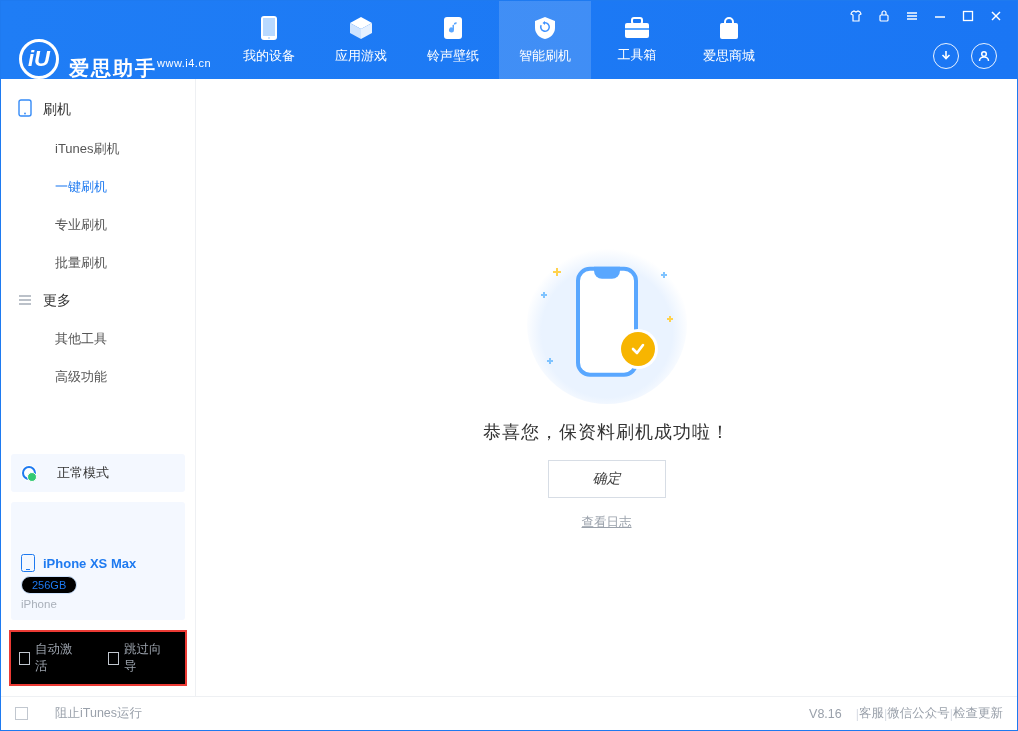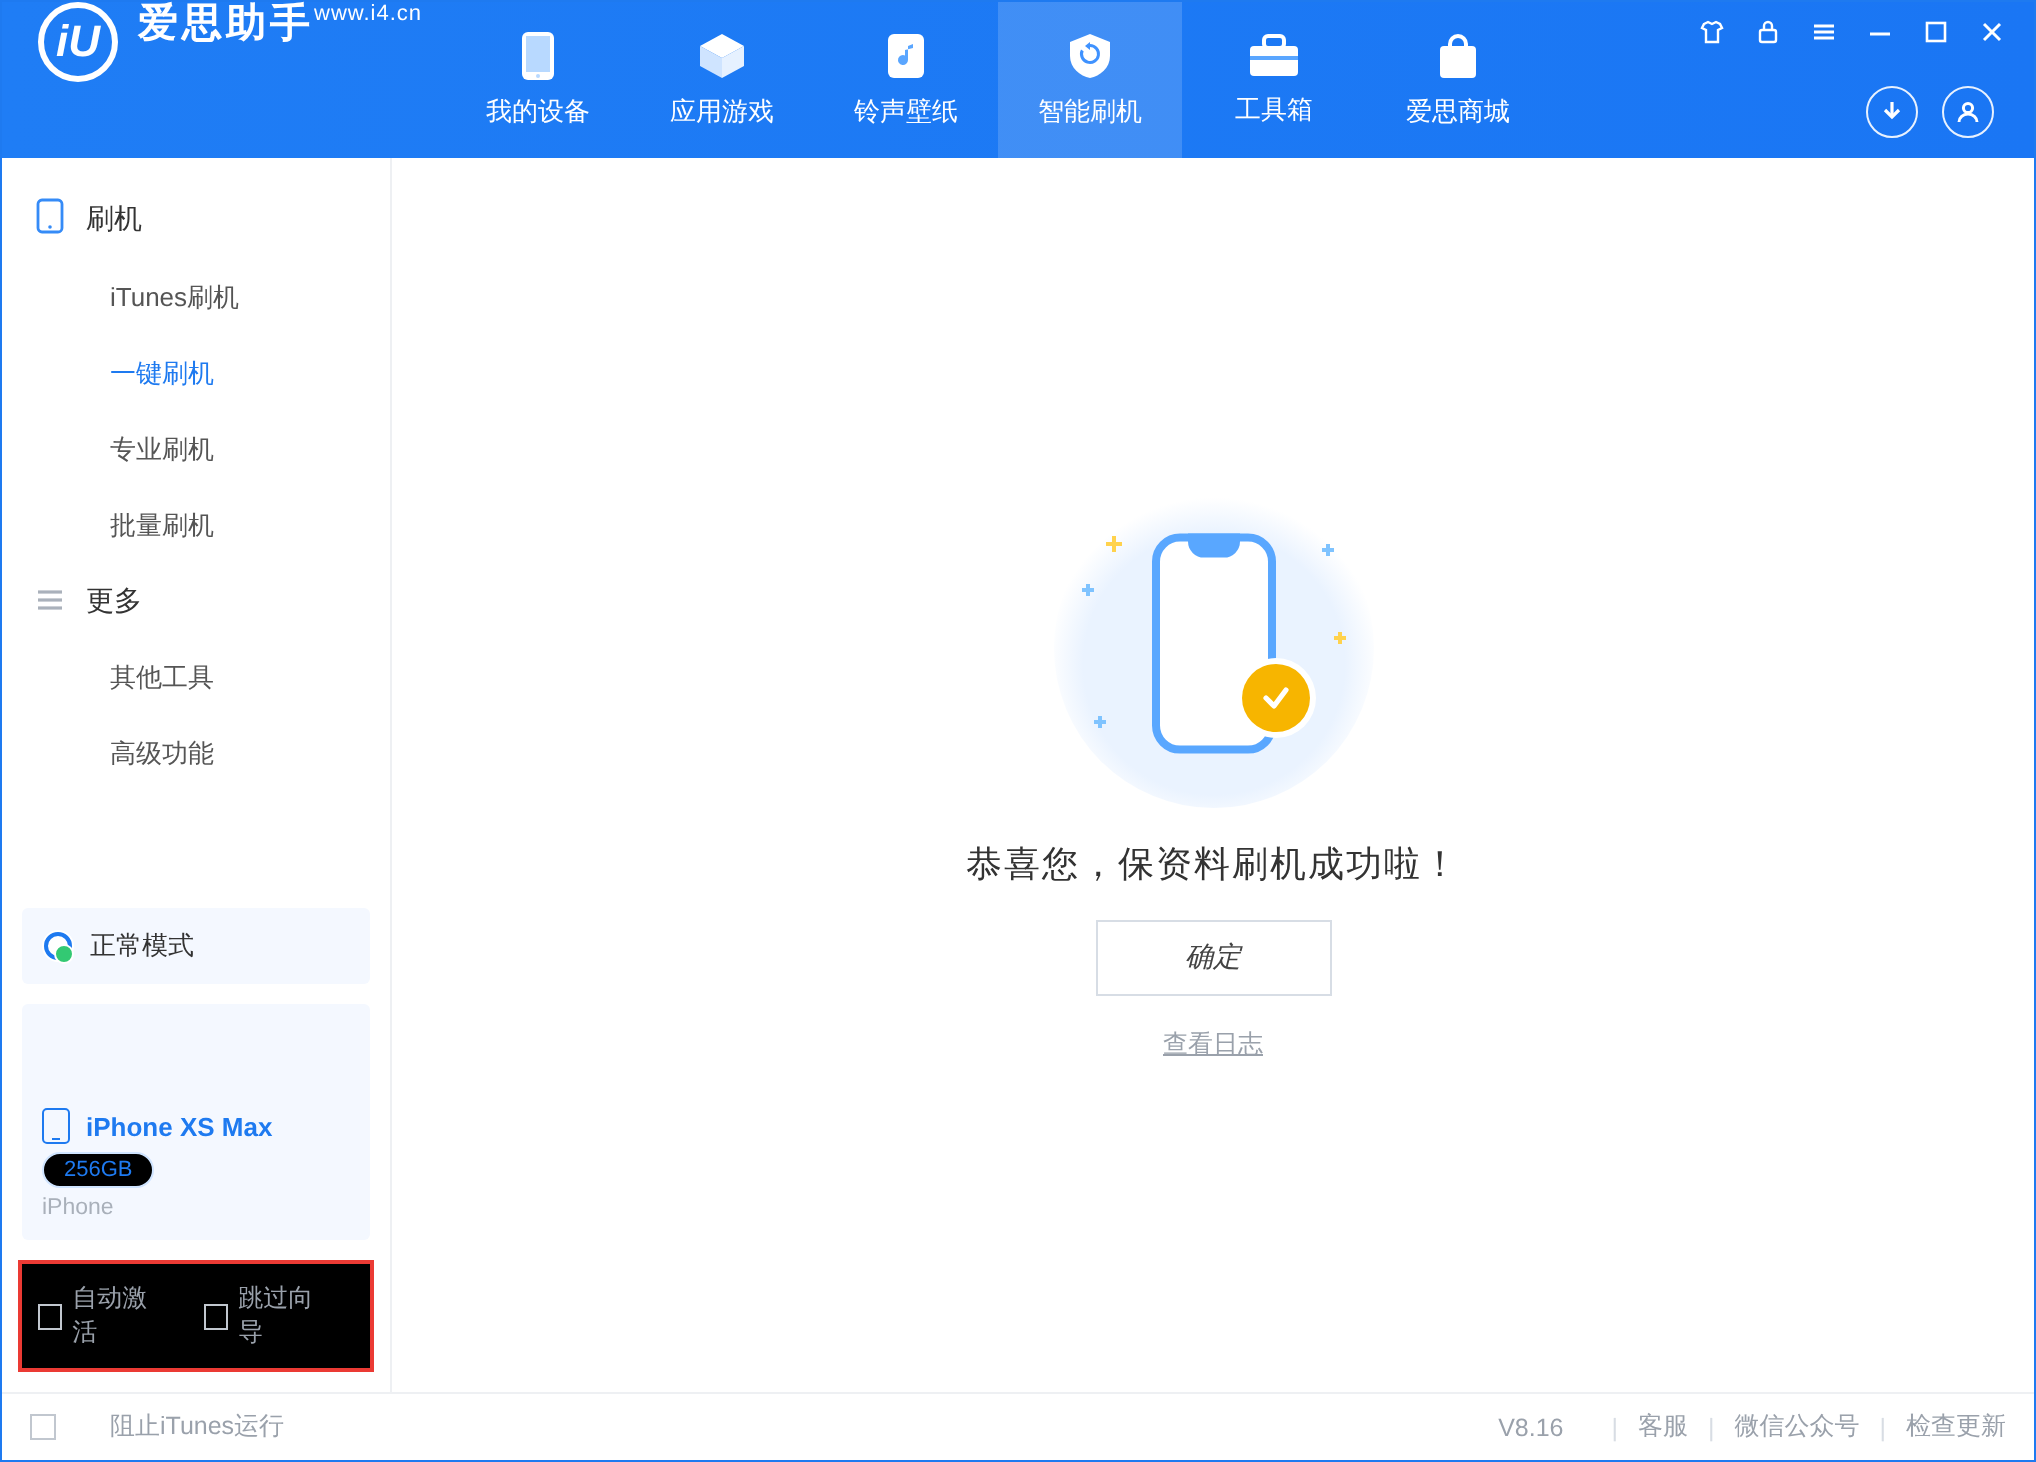--- a/index.html
+++ b/index.html
@@ -12,21 +12,21 @@
     position: relative;
   }
   
   .titlebar {
     height: 78px;
     background: linear-gradient(90deg, #1f7df5 0%, #1a76f4 100%);
     display: flex; align-items: stretch;
     color: #fff;
     position: relative;
   }
-  .logo-block { display:flex; align-items:flex-start; padding: 0 12px 0 18px; min-width: 200px;}
+  .logo-block { display:flex; align-items:flex-end; padding: 0 12px 0 18px; min-width: 200px;}
   .logo-ring {
     width: 40px; height: 40px; border: 3px solid #fff; border-radius: 50%;
     display:flex; align-items:center; justify-content:center;
     font-weight: bold; font-size: 22px; font-style: italic; margin-right: 10px;
     color:#fff;
   }
   .logo-text { display:flex; line-height:1.1;}
   .logo-cn { font-size: 20px; font-weight: bold; letter-spacing: 2px;}
   .logo-en { font-size: 11px; letter-spacing: 0.5px;}
   .nav { display:flex; align-items:stretch; }
@@ -56,21 +56,21 @@
   }
   .side-section-title .sicon { width:16px; text-align:center; color:#358bf7;}
   .side-section-title.more .sicon { color:#aab1bb;}
   .side-sub {
     padding: 10px 8px 10px 54px; font-size: 13px; color:#555; cursor:pointer;
   }
   .side-sub.active { color:#1e7af0;}
   .sidebar .spacer { flex:1;}
   .dev-status, .dev-card , .opts-row {
     margin: 0 10px 10px 10px; background:#f4f8ff; border-radius:3px; padding:10px 10px;
-    display:flex; align-items:center; gap:8px; font-size:13px; color:#333;
+    display:flex; align-items:center; gap:20px; font-size:13px; color:#333;
   }
   .dev-status .dot {
     width:16px;height:16px;border-radius:50%;position:relative;
     background:#fff; display:inline-flex;align-items:center;justify-content:center;
   }
   .dev-status .dot::before{content:"";width:10px;height:10px;border-radius:50%;border:2px solid #1e7af0; display:block;}
   .dev-status .dot::after{content:"";position:absolute;right:0;bottom:-1px;width:8px;height:8px;border-radius:50%;background:#33c973;border:1px solid #fff;}
   .dev-card { flex-direction:column; align-items:flex-start; gap:4px;}
   .dev-card .row1 { display:flex; align-items:center; gap:8px; color:#1e7af0; font-weight:600; font-size:13px;margin-top:42px;}
   .dev-card .row1 .phico{ width:14px;height:18px;border:1.6px solid #1e7af0;border-radius:2.5px; position:relative;}
@@ -107,21 +107,21 @@
     border:1px solid #d7dde5; background:#fff; color:#444; font-size:14px;
     padding: 9px 44px; cursor:pointer;font-style:italic;
   }
   .log-link { color:#9aa1ab; font-size:12.5px; text-decoration:underline; cursor:pointer;}
   
   .statusbar {
     height:34px; border-top:1px solid #eef0f3; display:flex; align-items:center;
     padding: 0 14px; font-size:12.5px; color:#9aa1ab;
   }
   .statusbar .left { display:flex; align-items:center; gap:22px;}
-  .statusbar .right { margin-left:auto; display:flex; align-items:center; gap:10px;}
+  .statusbar .right { margin-left:auto; display:flex; align-items:center; }
   .statusbar .sep{color:#d8dde4;}
   .statusbar .slink{cursor:pointer;}
   .statusbar .ver { margin-right:14px; }
 </style>
 </head>
 <body>
 
 <div class="window">
 
   <div class="titlebar">

